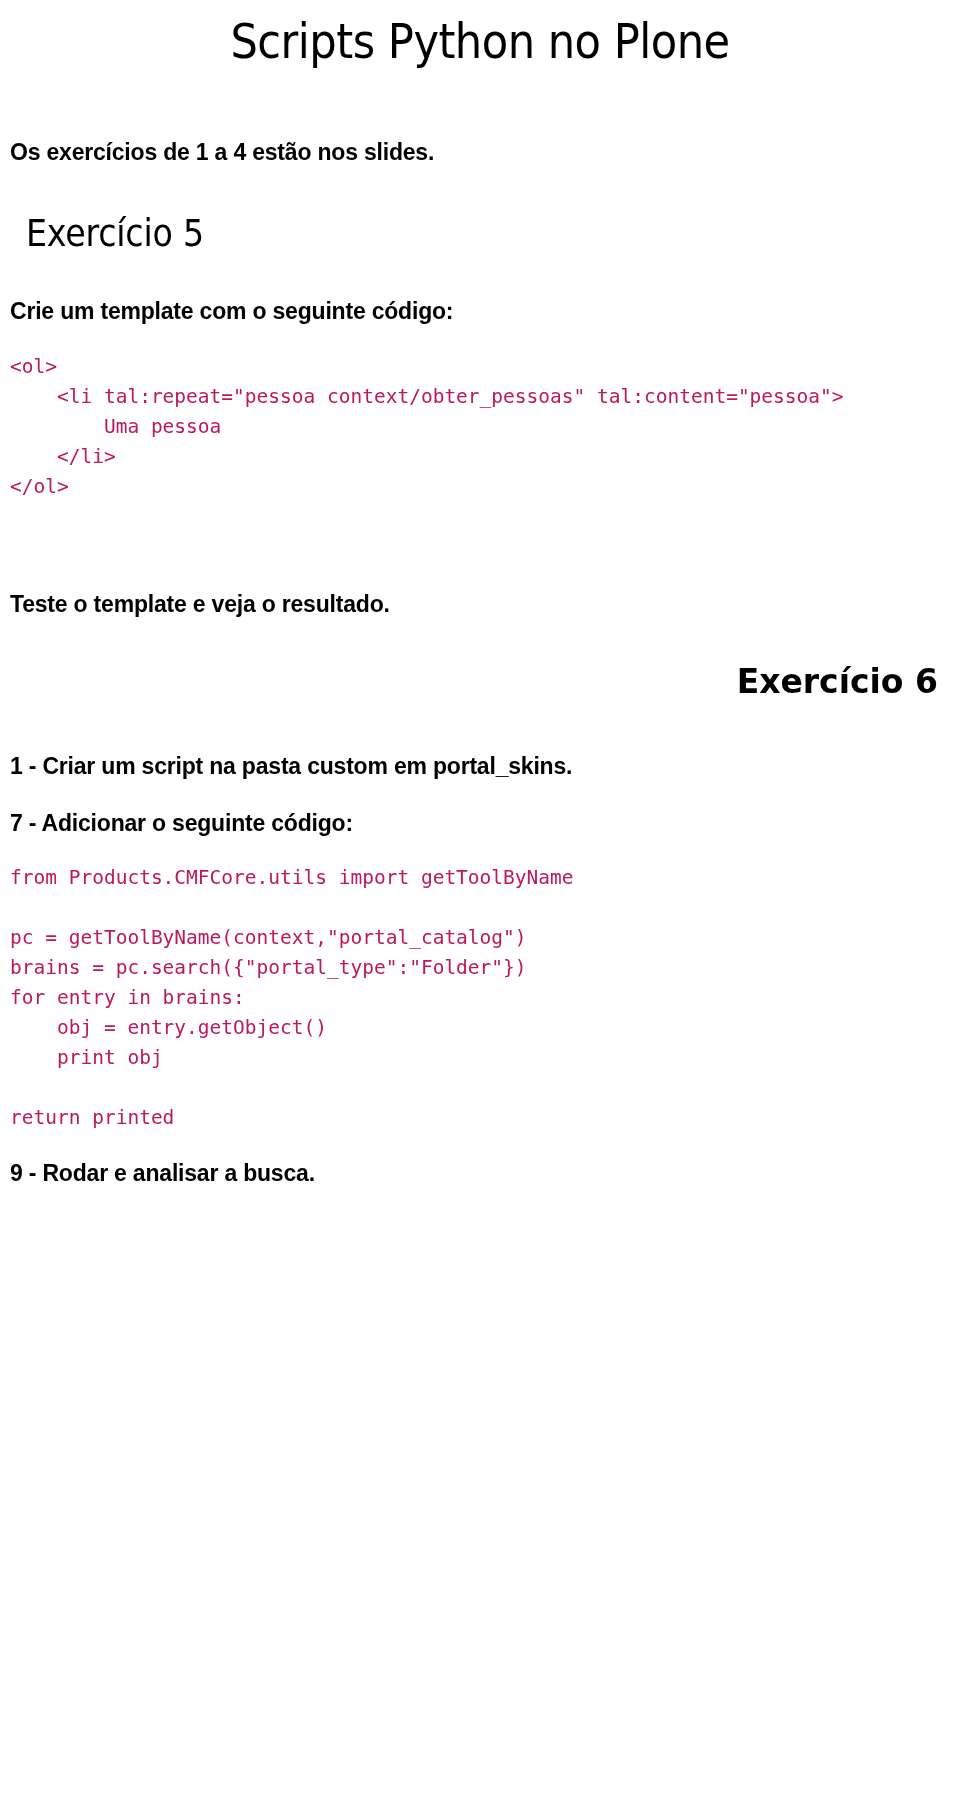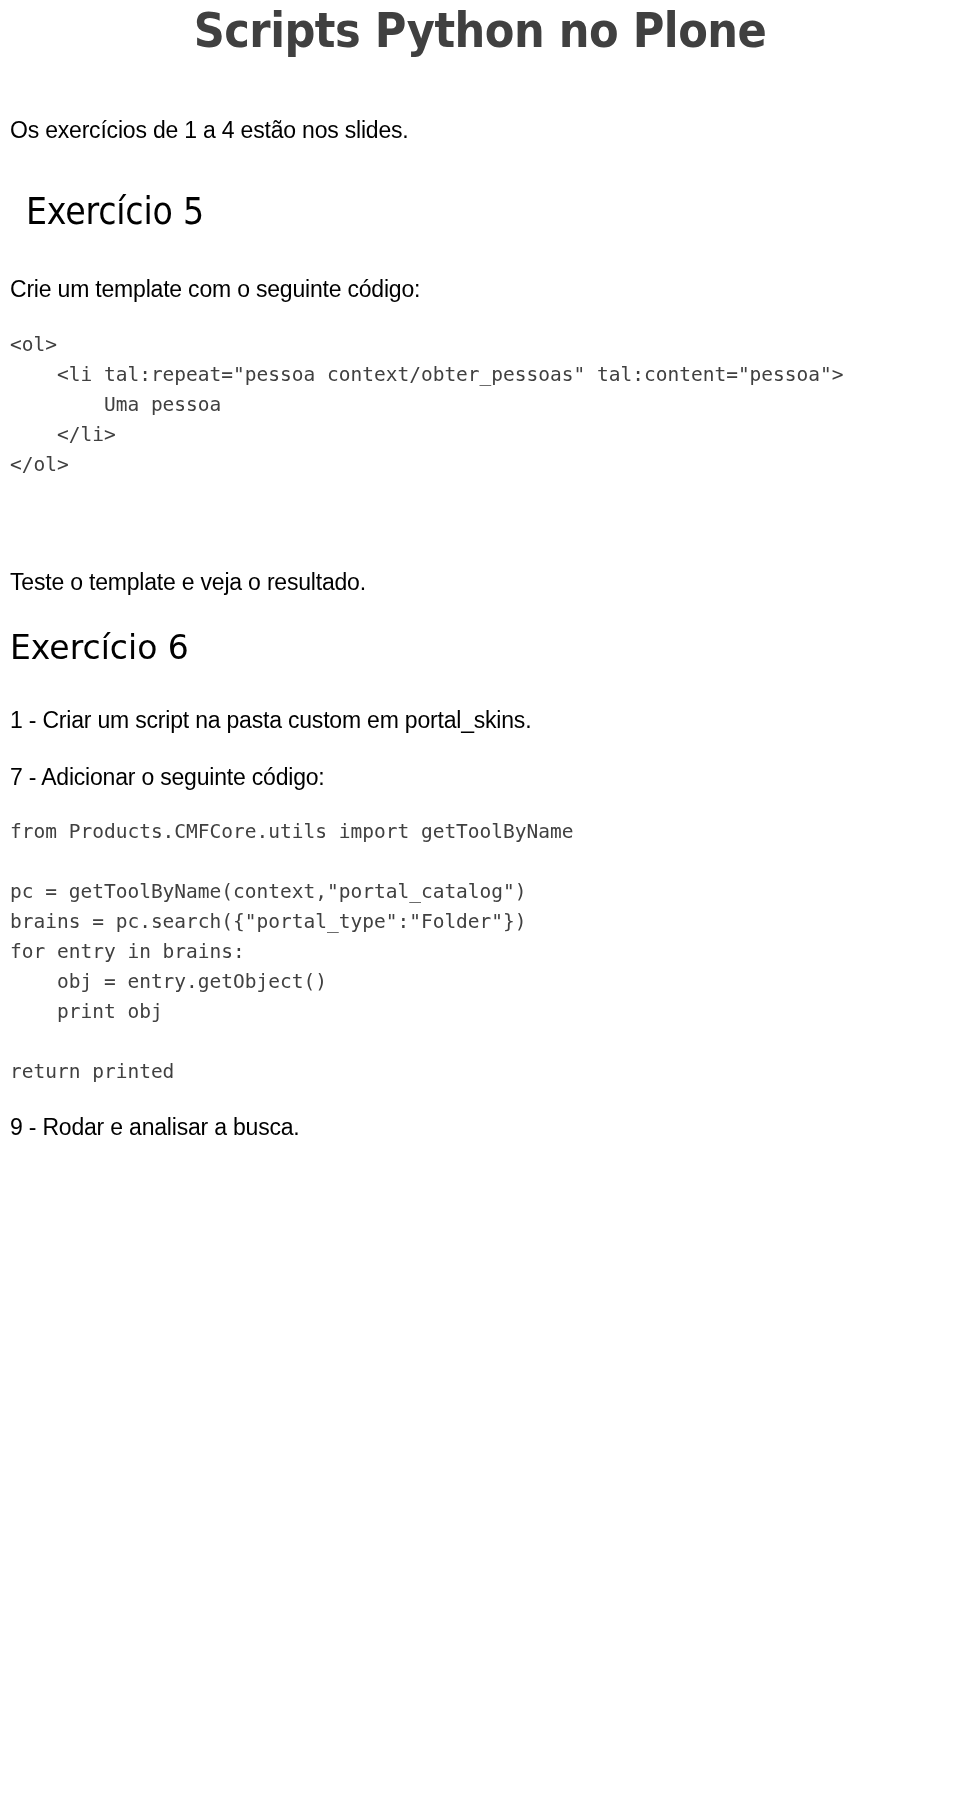--- a/index.html
+++ b/index.html
@@ -22,67 +22,68 @@
     min-height: 1798px;
     box-sizing: border-box;
     padding: 0 10px 0 10px;
     background: #ffffff;
   }
 
   
   .doc-title {
     font-family: "DejaVu Sans Condensed", "Liberation Sans Narrow", "DejaVu Sans", sans-serif;
     font-size: 48px;
-    font-weight: 700;
+    font-weight: 400;
     line-height: 1.0;
     text-align: center;
-    color: #404040;
+    color: #000000;
     letter-spacing: -0.5px;
-    margin: 0;
+    margin: 11px;
     padding: 6px 0 0 0;
     white-space: nowrap;
   }
 
   
   .para {
     font-family: "Liberation Sans", sans-serif;
     font-size: 23px;
-    font-weight: 400;
+    font-weight: 700;
     line-height: 1.28;
     color: #000000;
     margin: 0;
     letter-spacing: -0.2px;
   }
 
   
   .heading-cond {
     font-family: "DejaVu Sans Condensed", "Liberation Sans Narrow", "DejaVu Sans", sans-serif;
     font-size: 37px;
     font-weight: 400;
     line-height: 1.05;
     color: #000000;
     margin: 16px;
     letter-spacing: -0.2px;
   }
   .heading-reg {
     font-family: "DejaVu Sans", sans-serif;
     font-size: 33px;
-    font-weight: 400;
+    font-weight: 700;
     line-height: 1.05;
     color: #000000;
-    margin: 0;
+    margin: 12px;
     letter-spacing: 0px;
+    text-align: right;
   }
 
   
   .code-block {
     font-family: "DejaVu Sans Mono", "Liberation Mono", monospace;
     font-size: 19.5px;
     line-height: 30px;
-    color: #404040;
+    color: #be185d;
     margin: 0;
     white-space: pre;
     letter-spacing: 0px;
     overflow: visible;
   }
 
   
   .sp-a { height: 62px; }
   .sp-b { height: 32px; }
   .sp-c { height: 27px; }

